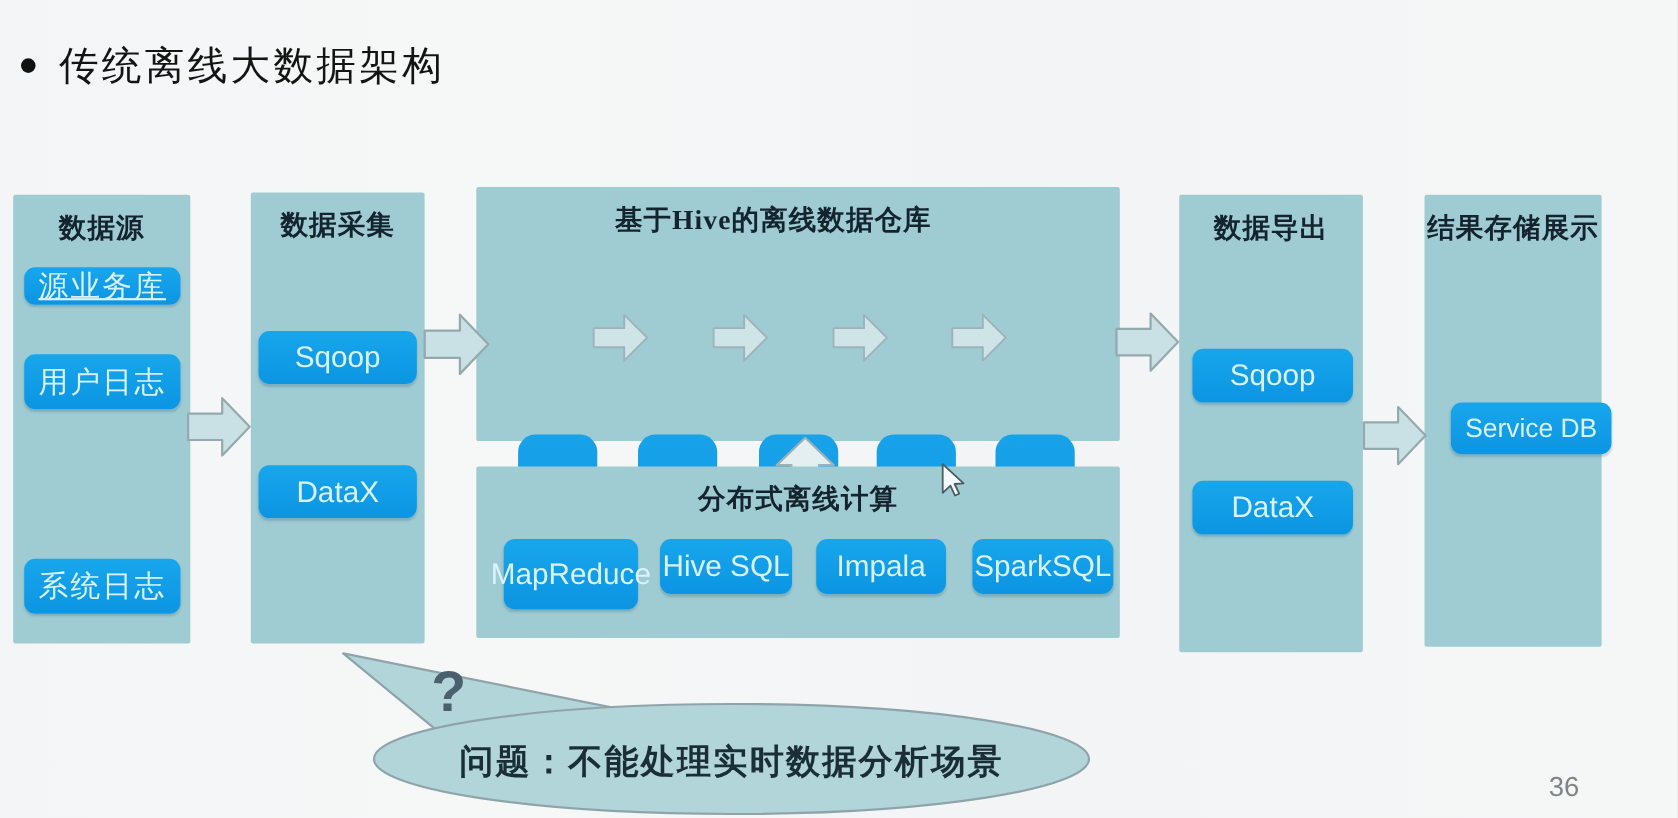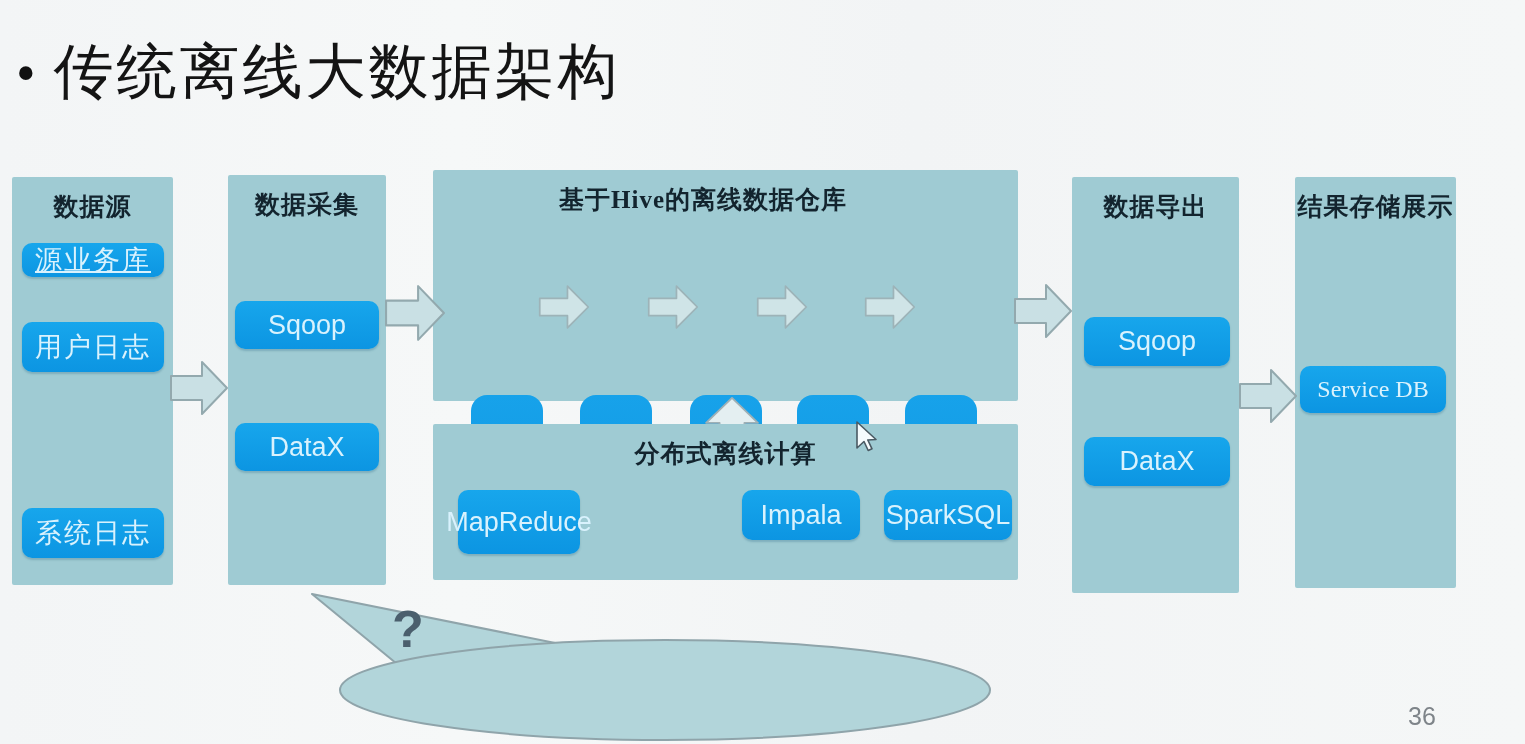--- a/index.html
+++ b/index.html
@@ -7,21 +7,21 @@
   .slide {
     position:relative; width:1525px; height:744px; overflow:hidden;
     background:linear-gradient(90deg,#f3f5f6 0%, #f6f8f8 30%, #f2f4f5 60%, #f5f7f7 100%);
     font-family:"Liberation Sans","DejaVu Sans",sans-serif;
   }
   .slide-title {
     position:absolute; left:16px; top:32px; display:flex; align-items:center; gap:18px;
     color:#141414; font-family:"Liberation Serif","DejaVu Serif",serif;
   }
   .slide-title .bullet { font-size:56px; line-height:56px; color:#111; }
-  .slide-title .title-text { font-size:60px; letter-spacing:3px;text-align:center; }
+  .slide-title .title-text { font-size:36px; letter-spacing:3px;text-align:center; }
 
   .panel { position:absolute; background:#9fcbd3; border-radius:2px; }
   .panel-title {
     position:absolute; top:13px; left:0; width:100%; text-align:center;
     font-family:"Liberation Serif","DejaVu Serif",serif; font-weight:bold;
     font-size:25px; color:#13242e; letter-spacing:1px;
   }
   .chip {
     position:absolute; background:linear-gradient(180deg,#17a6ec,#0c95e2);
     border-radius:10px; display:flex; align-items:center; justify-content:center;
@@ -96,53 +96,55 @@
       </svg>
   </div>
 
   <svg class="arrow" style="left:701px; top:396px;" width="62" height="46" viewBox="0 0 62 48">
       <polygon points="31,2 58,28 44,28 44,48 18,48 18,28 4,28" fill="#e4eff1" stroke="#9fb0b5" stroke-width="2" stroke-linejoin="round"></polygon>
     </svg>
 
   <div class="panel" style="left:433px; top:424px; width:585px; height:156px;">
     <div class="panel-title">分布式离线计算</div>
     <div class="chip en engine" style="left:25px;  top:66px; width:122px; height:64px;">MapReduce</div>
+    <div class="chip en engine" style="left:167px; top:66px; width:120px; height:50px;">Hive SQL</div>
     <div class="chip en engine" style="left:309px; top:66px; width:118px; height:50px;">Impala</div>
     <div class="chip en engine" style="left:451px; top:66px; width:128px; height:50px;">SparkSQL</div>
   </div>
 
   <div class="panel" style="left:1072px; top:177px; width:167px; height:416px;">
     <div class="panel-title">数据导出</div>
     <div class="chip en" style="left:12px; top:140px; width:146px; height:49px;">Sqoop</div>
     <div class="chip en" style="left:12px; top:260px; width:146px; height:49px;">DataX</div>
   </div>
 
   <div class="panel" style="left:1295px; top:177px; width:161px; height:411px;">
     <div class="panel-title">结果存储展示</div>
-    <div class="chip en" style="left:5px; top:189px; width:146px; height:47px; font-size:24px;font-family:Liberation Serif, serif;">Service DB</div>
+    <div class="chip en" style="left:24px; top:189px; width:146px; height:47px; font-size:24px;">Service DB</div>
   </div>
 
   <svg class="arrow" style="left:169px; top:357px;" width="60" height="62" viewBox="0 0 60 60">
       <polygon points="2,18 33,18 33,4 58,30 33,56 33,42 2,42" fill="#c9e0e4" stroke="#93a9ae" stroke-width="2" stroke-linejoin="round"></polygon>
     </svg>
   <svg class="arrow" style="left:384px; top:282px;" width="62" height="62" viewBox="0 0 60 60">
       <polygon points="2,18 33,18 33,4 58,30 33,56 33,42 2,42" fill="#c9e0e4" stroke="#93a9ae" stroke-width="2" stroke-linejoin="round"></polygon>
     </svg>
   <svg class="arrow" style="left:1012px; top:281px;" width="62" height="60" viewBox="0 0 60 60">
       <polygon points="2,18 33,18 33,4 58,30 33,56 33,42 2,42" fill="#c9e0e4" stroke="#93a9ae" stroke-width="2" stroke-linejoin="round"></polygon>
     </svg>
   <svg class="arrow" style="left:1237px; top:366px;" width="62" height="60" viewBox="0 0 60 60">
       <polygon points="2,18 33,18 33,4 58,30 33,56 33,42 2,42" fill="#c9e0e4" stroke="#93a9ae" stroke-width="2" stroke-linejoin="round"></polygon>
     </svg>
 
   <svg class="arrow" style="left:290px; top:582px;" width="720" height="162" viewBox="0 0 720 162">
     <polygon points="22,12 310,70 135,105" fill="#b2d5da" stroke="#8fa4aa" stroke-width="2" stroke-linejoin="round"></polygon>
     <ellipse cx="375" cy="108" rx="325" ry="50" fill="#b2d5da" stroke="#8fa4aa" stroke-width="2"></ellipse>
   </svg>
   <div class="callout-q">?</div>
+  <div class="callout-text">问题：不能处理实时数据分析场景</div>
 
   <svg class="arrow" style="left:855px; top:421px;" width="24" height="32" viewBox="0 0 24 32">
     <polygon points="2,1 2,27 9,20.5 13.2,29.5 17,27.8 12.8,19 21,18.5" fill="#f5fbfd" stroke="#4a5a63" stroke-width="1.6" stroke-linejoin="round"></polygon>
   </svg>
 
   <div class="page-number">36</div>
 
 </div>
 
 </body></html>

